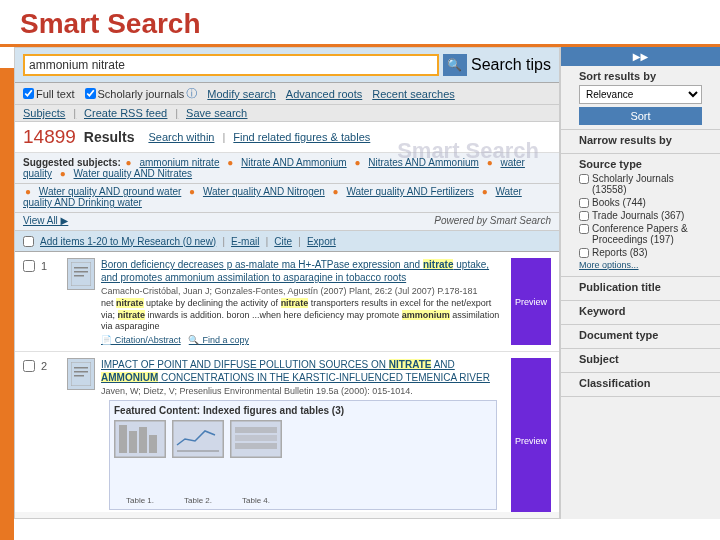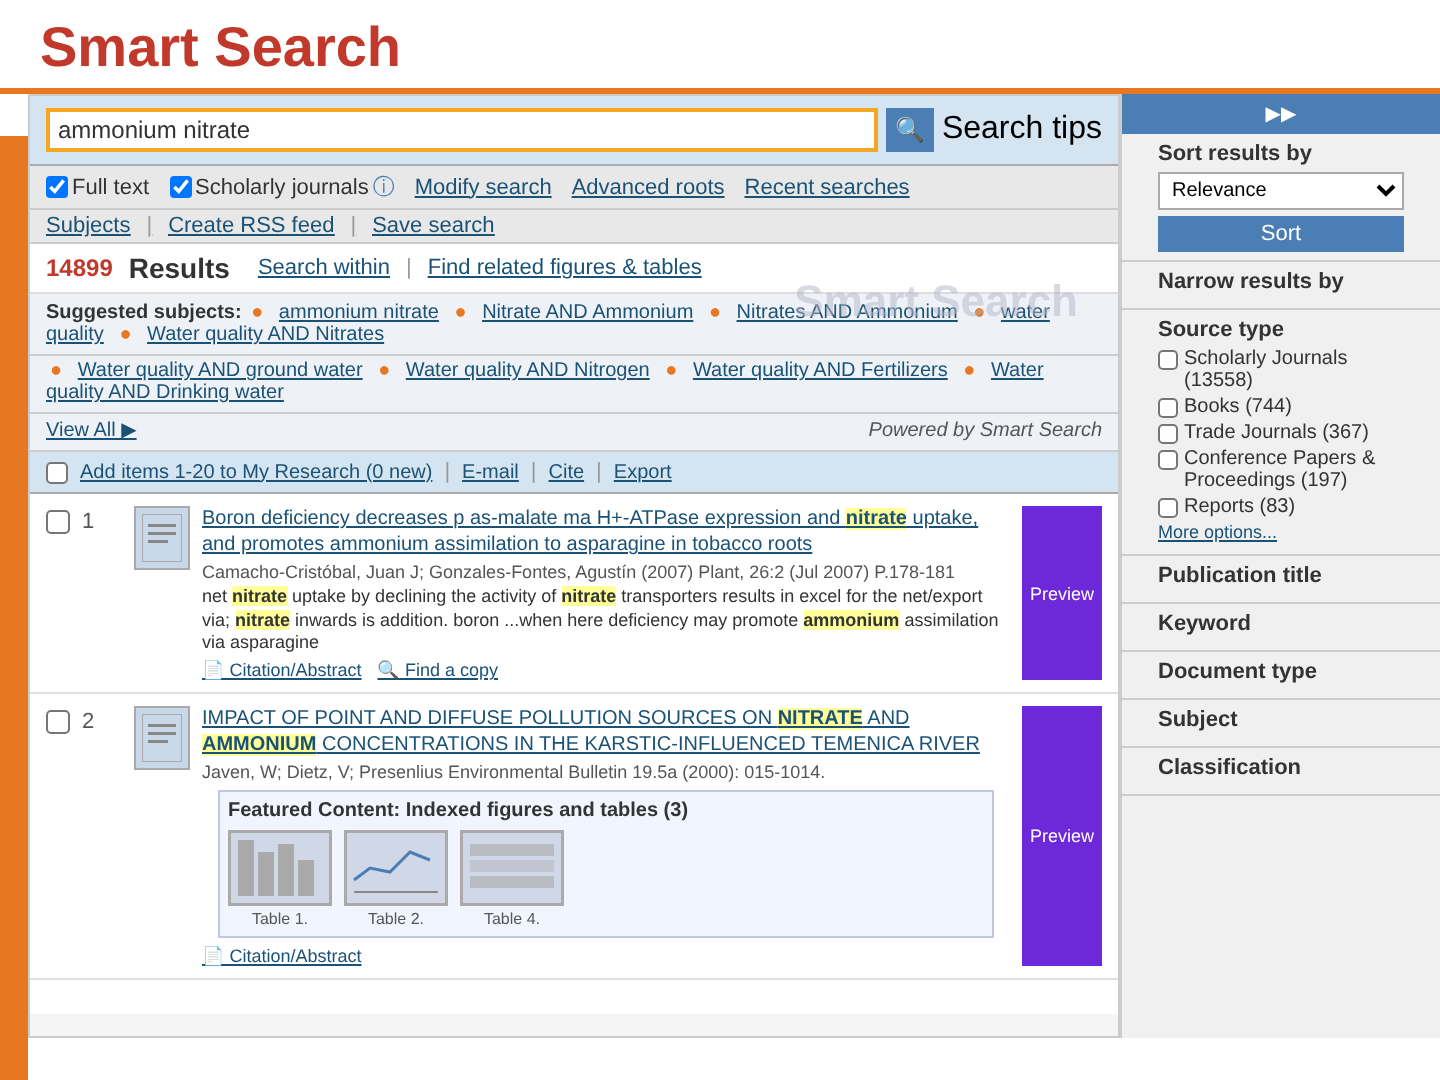--- a/index.html
+++ b/index.html
@@ -125,22 +125,22 @@
     #results-count-bar {
       background: #fff;
       padding: 4px 8px;
       display: flex;
       align-items: center;
       gap: 8px;
       border-bottom: 1px solid #ddd;
       font-size: 12px;
     }
     #results-count {
-      font-weight: bold;
-      font-size: 12px;
+      font-weight: normal;
+      font-size: 19px;
       color: #c0392b;
     }
     #results-label {
       font-weight: bold;
       font-size: 14px;
       color: #333;
       margin-right: 6px;
     }
     .results-bar-link {
       color: #1a5276;
@@ -355,20 +355,21 @@
       display: flex;
       align-items: center;
       justify-content: center;
       font-size: 7px;
       color: #555;
     }
     .fc-caption {
       font-size: 8px;
       color: #555;
       text-align: center;
+      margin-top: 36px;
     }
 
     
     #right-sidebar {
       width: 160px;
       background: #f0f0f0;
       border-left: 1px solid #ccc;
       overflow-y: auto;
       font-size: 10px;
     }

